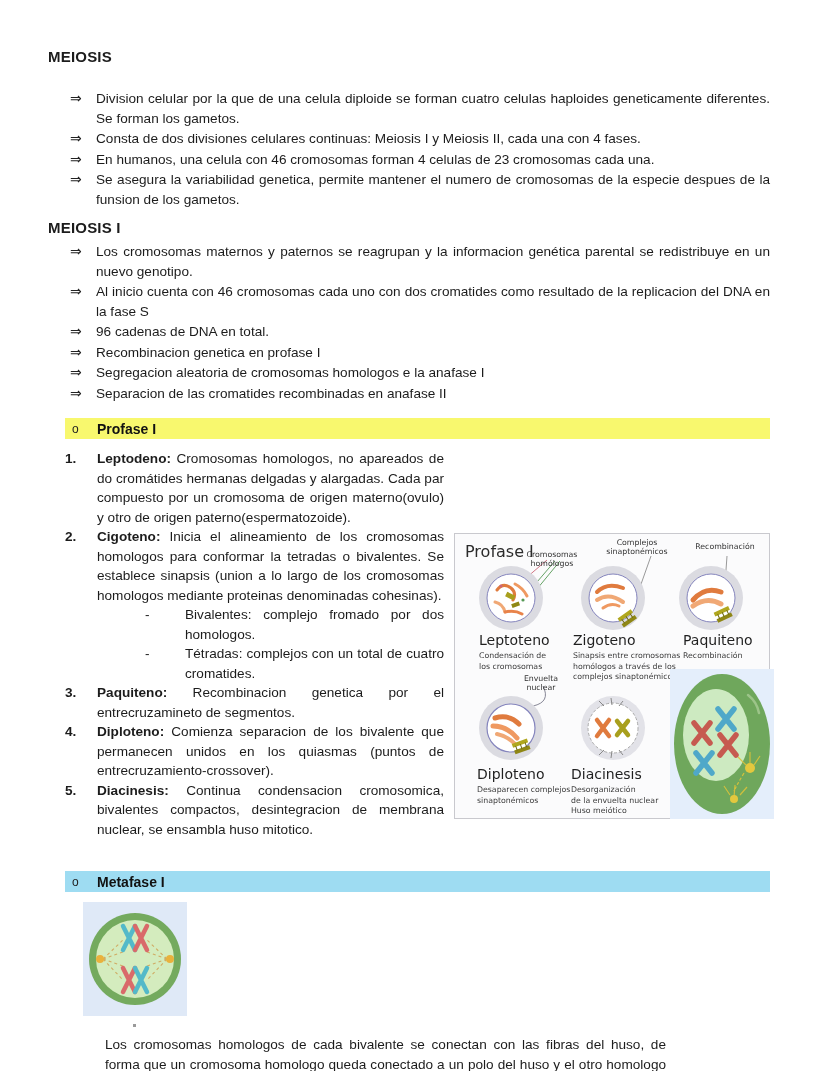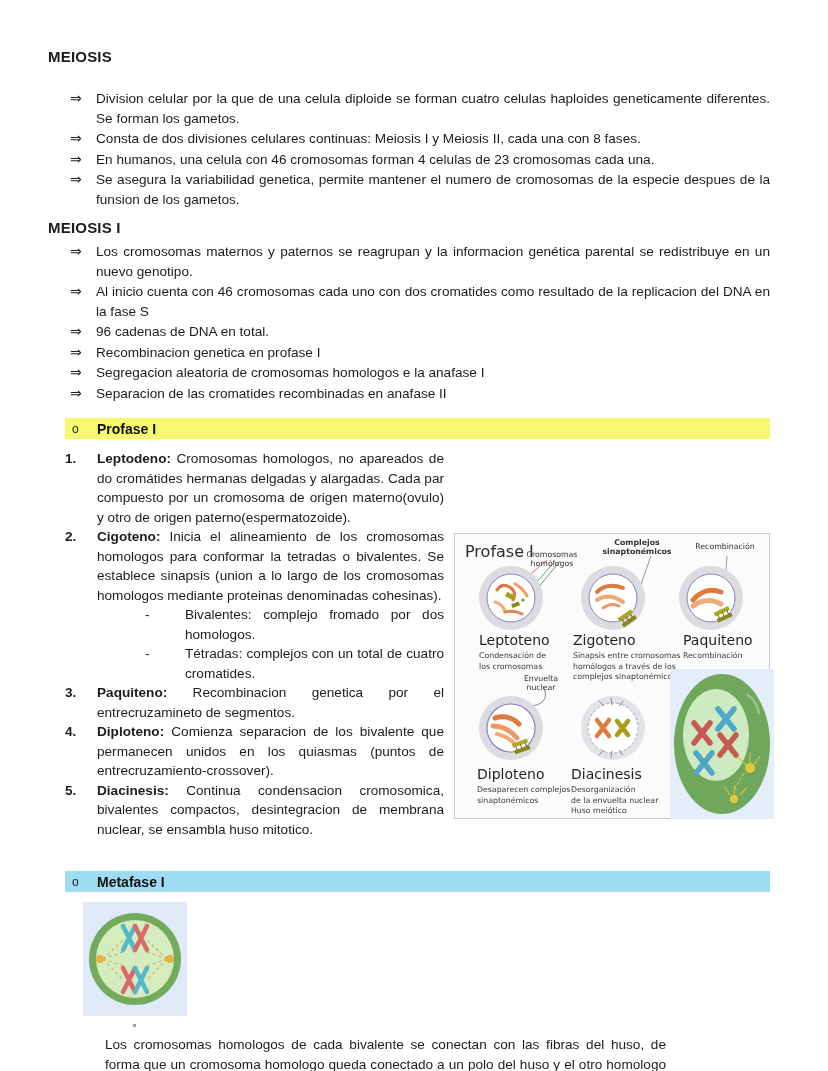--- a/index.html
+++ b/index.html
@@ -53,21 +53,21 @@
 
   <div class="h-main">MEIOSIS</div>
 
   <div class="arrow-list">
     <div class="arrow-li">
       <span class="mk">⇒</span>
       <span class="tx">Division celular por la que de una celula diploide se forman cuatro celulas haploides geneticamente diferentes. Se forman los gametos.</span>
     </div>
     <div class="arrow-li">
       <span class="mk">⇒</span>
-      <span class="tx">Consta de dos divisiones celulares continuas: Meiosis I y Meiosis II, cada una con 8 fases.</span>
+      <span class="tx">Consta de dos divisiones celulares continuas: Meiosis I y Meiosis II, cada una con 4 fases.</span>
     </div>
     <div class="arrow-li">
       <span class="mk">⇒</span>
       <span class="tx">En humanos, una celula con 46 cromosomas forman 4 celulas de 23 cromosomas cada una.</span>
     </div>
     <div class="arrow-li">
       <span class="mk">⇒</span>
       <span class="tx">Se asegura la variabilidad genetica, permite mantener el numero de cromosomas de la especie despues de la funsion de los gametos.</span>
     </div>
   </div>
@@ -175,21 +175,21 @@
             <circle r="25" fill="#fff" stroke="#aaa" stroke-width="1" stroke-dasharray="3,2"></circle>
             <path d="M-14,-27 l5,5 M-2,-30 l1,7 M10,-27 l-4,5" stroke="#888" stroke-width="1" fill="none"></path>
             <path d="M-14,27 l5,-5 M-2,30 l1,-7 M10,27 l-4,-5" stroke="#888" stroke-width="1" fill="none"></path>
             <path d="M-16,-8 L-4,8 M-4,-8 L-16,8" stroke="#e07b3e" stroke-width="4.5" stroke-linecap="round"></path>
             <path d="M4,-7 L15,7 M15,-7 L4,7" stroke="#a89f1d" stroke-width="4.5" stroke-linecap="round"></path>
           </g>
         </svg>
         <div class="fig-title">Profase I</div>
         <div class="callout" style="left:62px;top:16px;width:70px;">Cromosomas
 homólogos</div>
-        <div class="callout" style="left:142px;top:4px;width:80px;font-weight:bold;">Complejos
+        <div class="callout" style="left:142px;top:4px;width:80px;">Complejos
 sinaptonémicos</div>
         <div class="callout" style="left:228px;top:8px;width:84px;">Recombinación</div>
         <div class="callout" style="left:58px;top:140px;width:56px;">Envuelta
 nuclear</div>
 
         <div class="cap" style="left:24px;top:98px;">
           <div class="cap-name">Leptoteno</div>
           <div class="cap-sub">Condensación de
 los cromosomas</div>
         </div>

